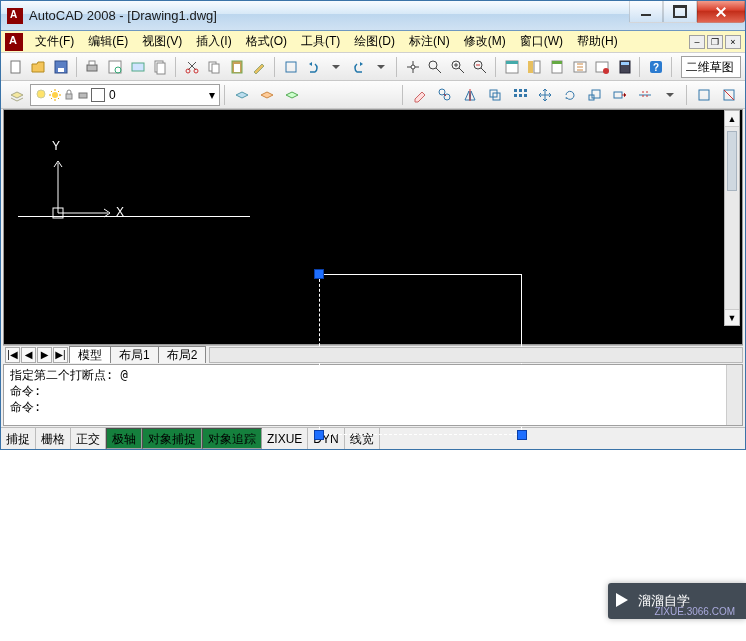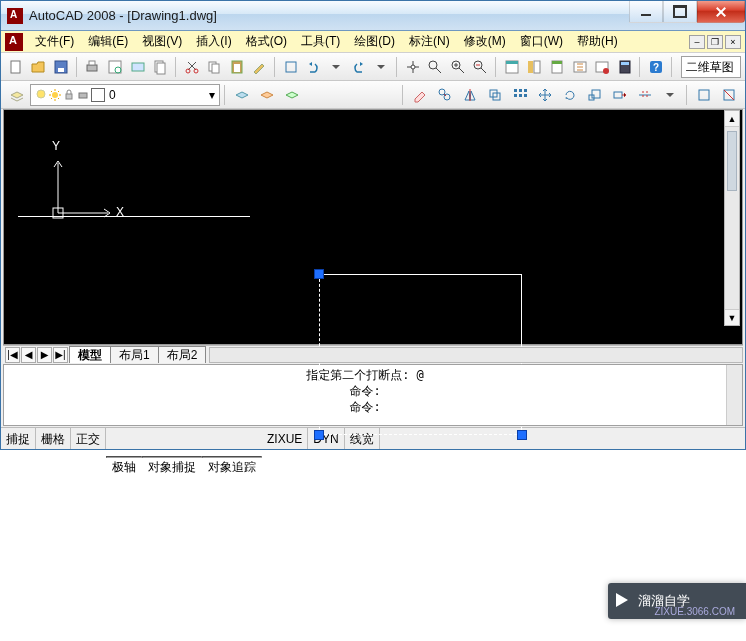--- a/index.html
+++ b/index.html
@@ -48,29 +48,29 @@
 .selbox .dash.rightlow{right:0;top:82px;bottom:0;width:0;border-right:1px dashed #fff;border-top:none;border-left:none;border-bottom:none;}
 .grip{position:absolute;width:10px;height:10px;background:#1e6fff;border:1px solid #0b3fa8;}
 .vscroll{position:absolute;right:2px;top:0;bottom:18px;width:16px;background:#e9e9e9;border:1px solid #b8b8b8;}
 .vscroll .up,.vscroll .down{position:absolute;left:0;right:0;height:16px;background:#f4f4f4;border-bottom:1px solid #ccc;display:flex;align-items:center;justify-content:center;font-size:9px;}
 .vscroll .down{bottom:0;border-top:1px solid #ccc;border-bottom:none;}
 .vscroll .up{top:0;}
 .vscroll .thumb{position:absolute;left:2px;right:2px;top:20px;height:60px;background:#cfd8e0;border:1px solid #a8b4c0;}
 .tabbar{height:18px;display:flex;align-items:flex-end;background:#eee;padding-left:2px;border-top:1px solid #bbb;margin:0 2px;}
 .tabnav{width:15px;height:16px;border:1px solid #aaa;background:#f8f8f8;font:10px/14px Arial;text-align:center;margin-right:1px;}
 .tab{height:17px;padding:0 8px;border:1px solid #888;border-bottom:none;background:#f4f4f4;margin-right:-1px;line-height:16px;}
-.tab.active{background:#fff;font-weight:bold;}
+.tab.active{background:#fff;font-weight:normal;}
 .hscroll{flex:1;height:16px;background:#e9e9e9;border:1px solid #b8b8b8;margin-left:4px;position:relative;}
-.cmdarea{height:62px;border:1px solid #a0a0a0;margin:1px 2px;background:#fff;display:flex;text-align:center;}
+.cmdarea{height:62px;border:1px solid #a0a0a0;margin:1px 2px;background:#fff;display:flex;}
 .cmdtext{flex:1;padding:2px 6px;font-family:SimSun,monospace;font-size:12px;line-height:16px;white-space:pre;overflow:hidden;}
 .cmdscroll{width:16px;background:#e9e9e9;border-left:1px solid #ccc;}
 .statusbar{height:22px;background:#efefef;border-top:1px solid #bcbcbc;display:flex;align-items:stretch;font-size:12px;}
 .statusbar .coords{padding:0 6px;border-right:1px solid #bcbcbc;line-height:22px;white-space:nowrap;min-width:200px;}
 .statusbar .sbtn{padding:0 5px;border-right:1px solid #bcbcbc;line-height:22px;cursor:default;white-space:nowrap;}
-.statusbar .sbtn.active{background:#86efac;border:1px inset #a0a0a0;line-height:20px;margin-top:28px;}
+.statusbar .sbtn.active{background:#15803d;border:1px inset #a0a0a0;line-height:20px;}
 .statusbar .rest{flex:1;padding:0 6px;line-height:22px;white-space:nowrap;}
 .watermark{position:absolute;right:0;bottom:22px;width:138px;height:36px;background:rgba(40,50,62,.88);display:flex;align-items:center;color:#fff;font-size:13px;padding-left:30px;border-radius:3px 0 0 3px;box-shadow:0 0 6px rgba(0,0,0,.3);}
 .watermark::before{content:"";position:absolute;left:8px;top:10px;width:0;height:0;border-left:12px solid #fff;border-top:7px solid transparent;border-bottom:7px solid transparent;}
 .watermark .small{position:absolute;right:11px;bottom:2px;font-size:10px;color:#aad;}
 
 .ic{width:16px;height:16px;display:block;}
 </style>
 </head>
 <body>
 

